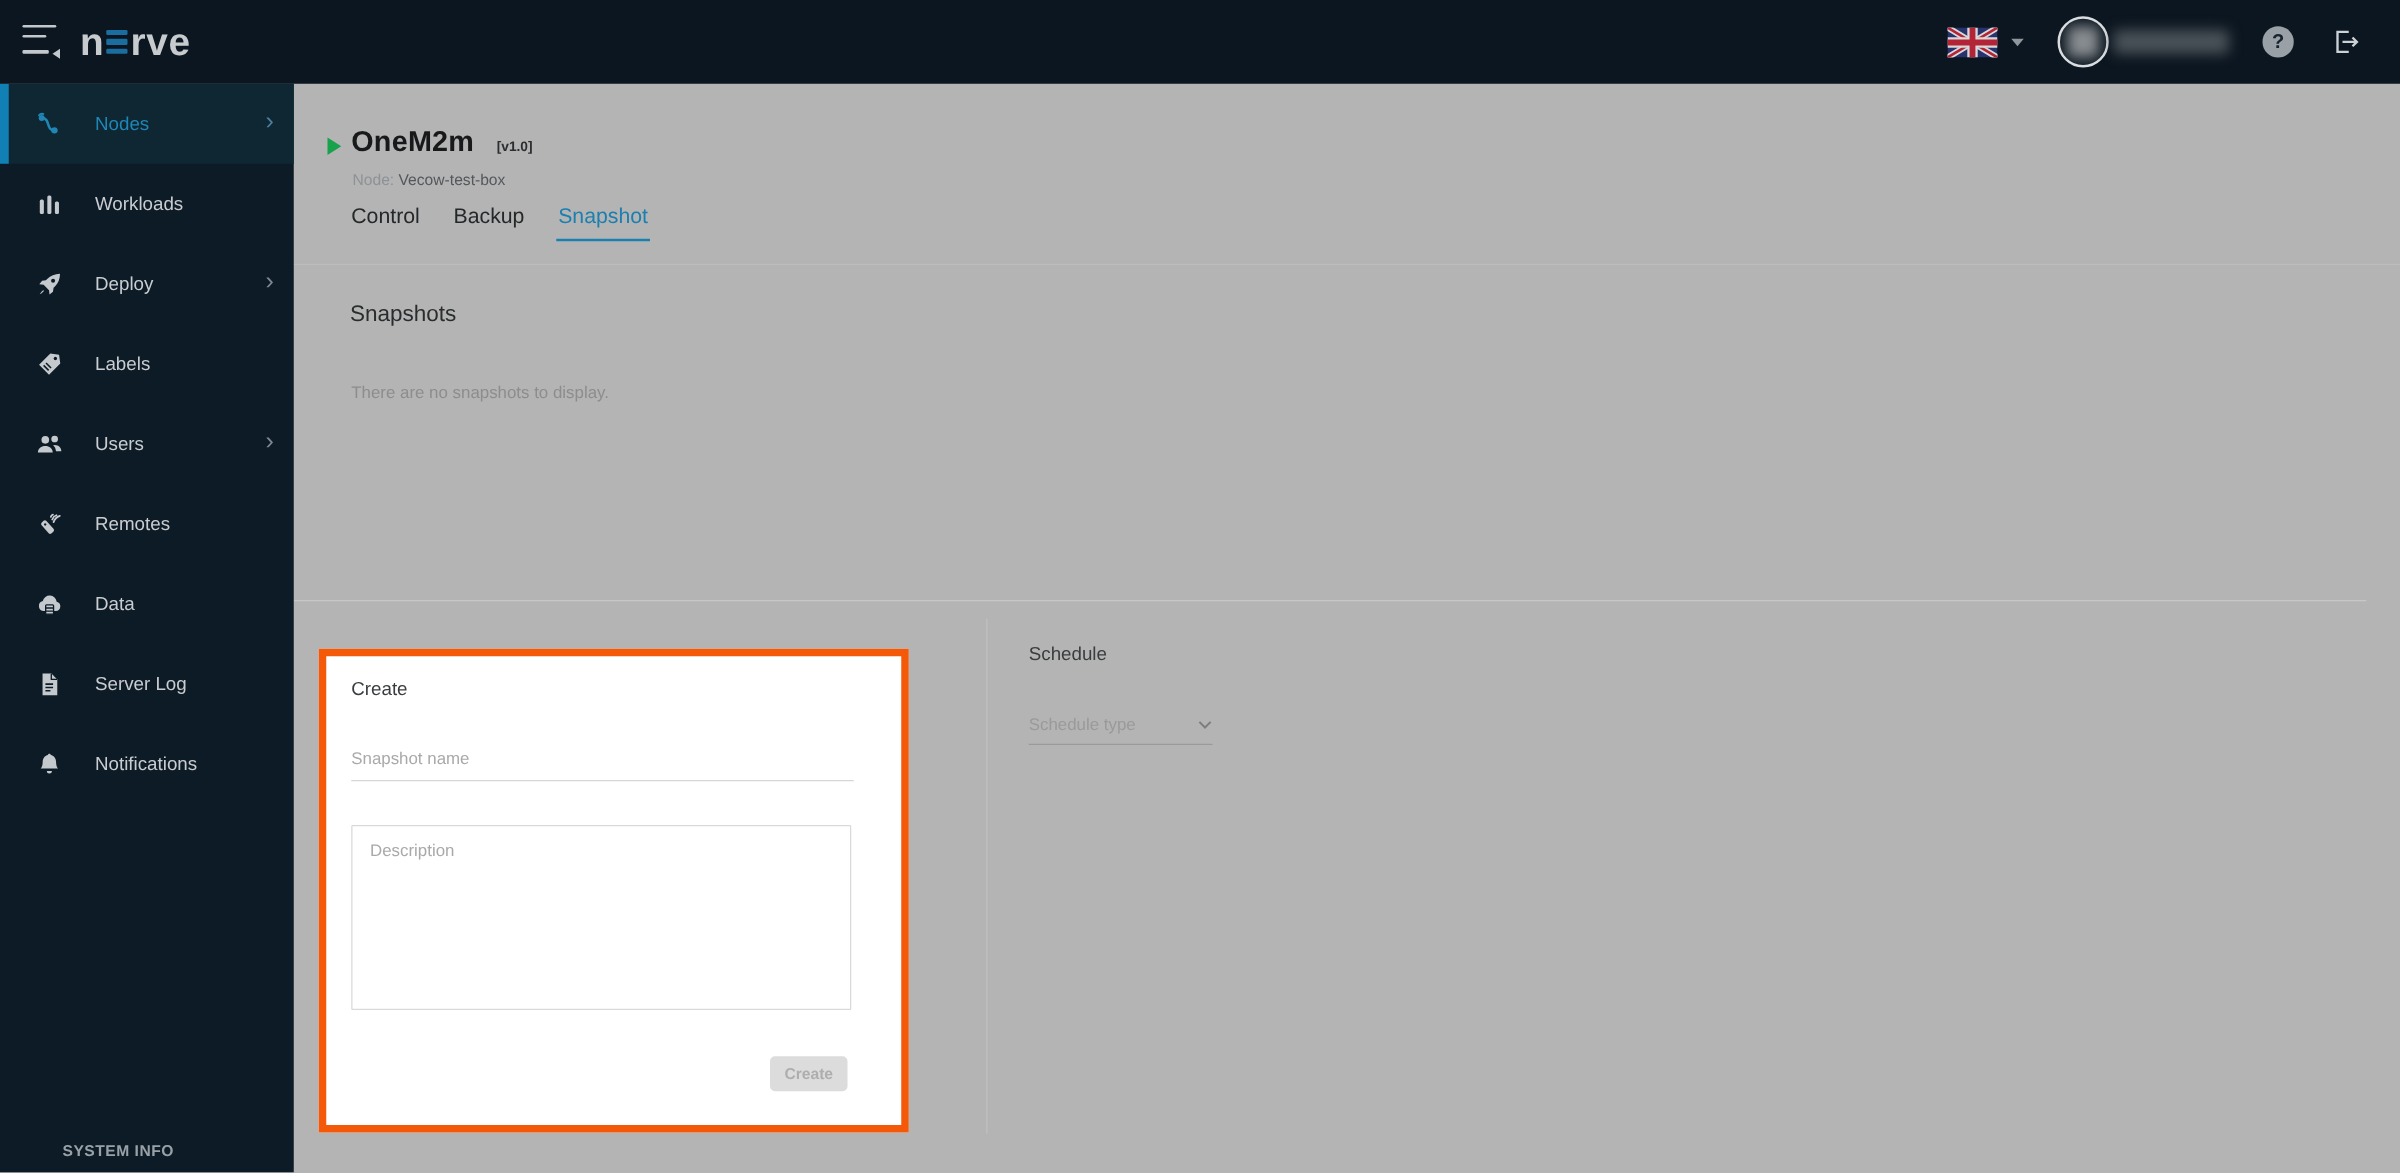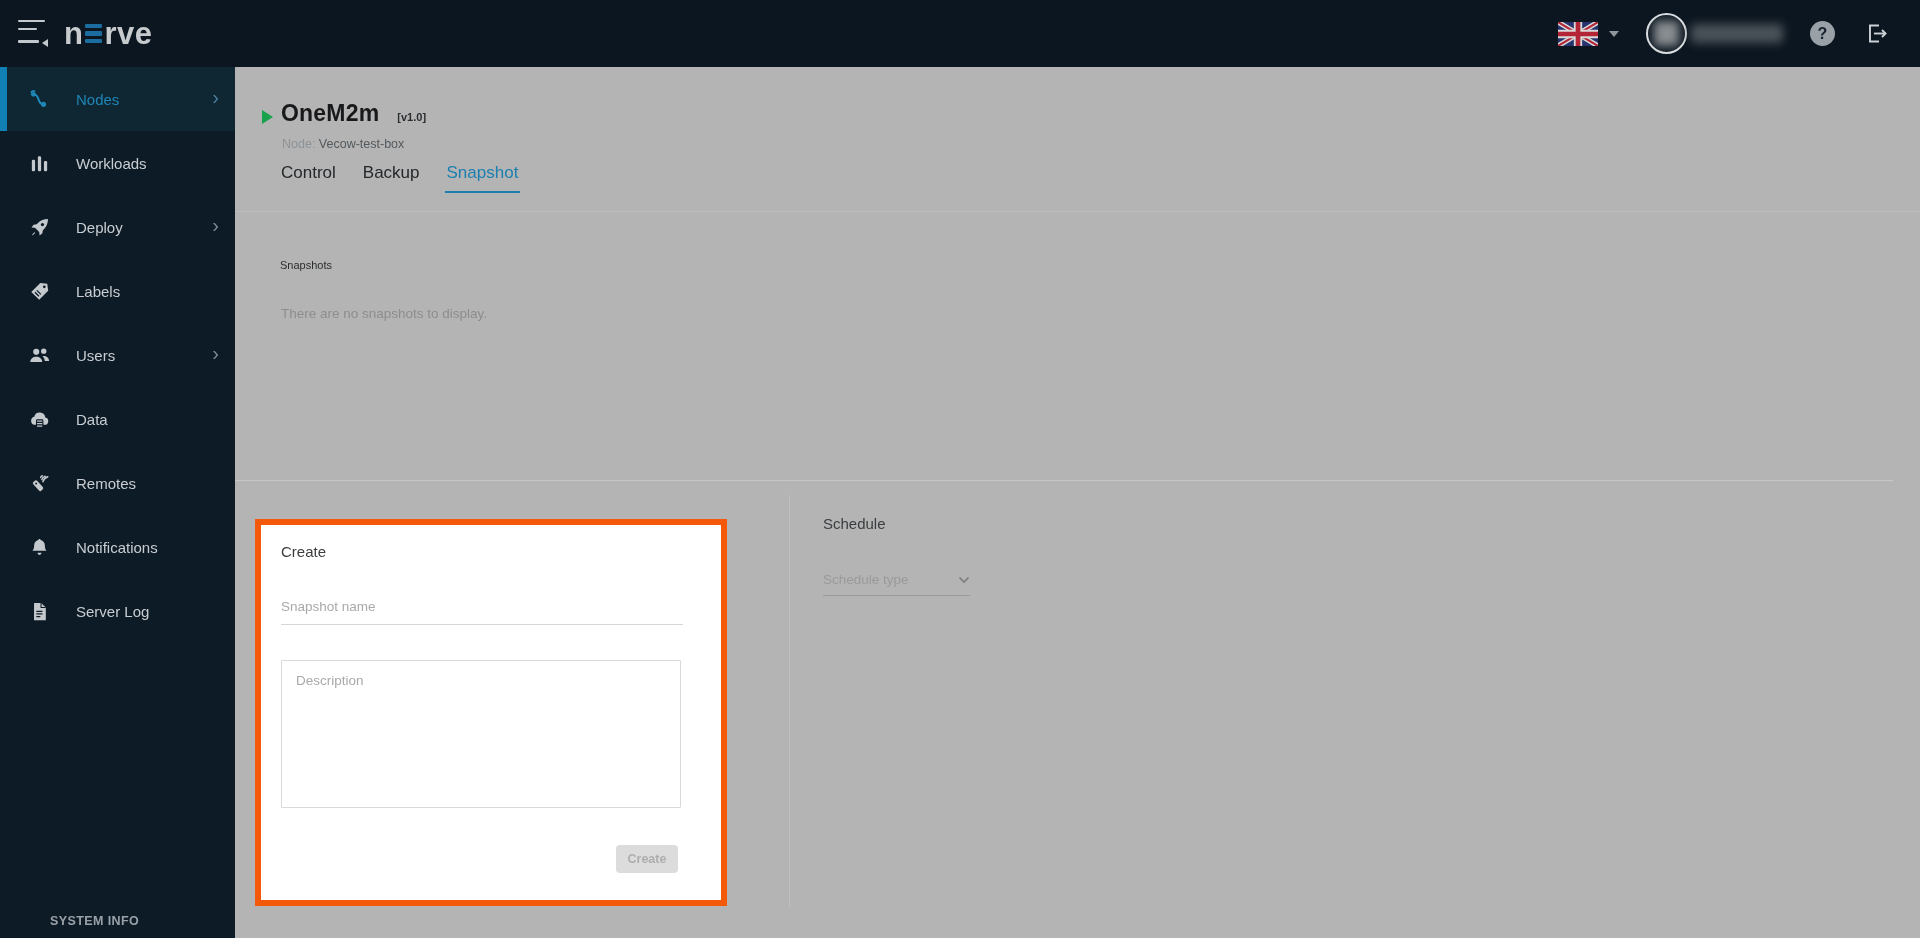--- a/index.html
+++ b/index.html
@@ -44,21 +44,21 @@
   .play-tri { position:absolute; left:57px; top:43px; width:0; height:0; border-top:7px solid transparent; border-bottom:7px solid transparent; border-left:11px solid #17a24b; }
   .title-row { position:absolute; left:76px; top:33px; display:flex; align-items:baseline; }
   .page-title { font-size:23px; font-weight:700; color:#17191b; letter-spacing:0.2px; }
   .page-version { font-size:11px; font-weight:700; color:#2b2e31; margin-left:18px; }
   .node-line { position:absolute; left:77px; top:70px; font-size:12.5px; color:#8d9296; }
   .node-value { color:#53585c; }
   .header-divider { position:absolute; left:0; right:0; top:144px; height:1px; background:#bdbdbd; }
   .tabs { position:absolute; left:74px; top:96px; display:flex; gap:23px; font-size:17px; }
   .tab { padding:0 2px 8px 2px; color:#24282b; font-weight:500; cursor:pointer; }
   .tab.active { color:#1b7fb0; border-bottom:2px solid #1b7fb0; }
-  .snapshots-heading { position:absolute; left:75px; top:192px; font-size:11px; font-weight:500; color:#2a2d2f; }
+  .snapshots-heading { position:absolute; left:75px; top:174px; font-size:18px; font-weight:500; color:#2a2d2f; }
   .empty-msg { position:absolute; left:76px; top:239px; font-size:13.5px; color:#8d8d8d; }
   .mid-divider { position:absolute; left:25px; right:27px; top:413px; height:1px; background:#c7c7c7; }
 
   
   .create-panel { position:absolute; left:50px; top:423px; width:472px; height:387px; background:#ffffff; border:6px solid #f4590a;margin-top:29px; }
   .panel-heading { position:absolute; left:20px; top:18px; font-size:15px; font-weight:500; color:#3a3d3f; }
   .name-input { position:absolute; left:20px; top:66px; width:402px; border:none; border-bottom:1px solid #d6d6d6; background:transparent; font-family:inherit; font-size:13.5px; color:#333; padding:8px 0 10px 0; outline:none; }
   .name-input::placeholder { color:#a9a9a9; }
   .desc-textarea { position:absolute; left:20px; top:135px; width:400px; height:148px; border:1px solid #d9d9d9; border-radius:1px; background:#fff; font-family:inherit; font-size:13.5px; color:#333; padding:12px 14px; resize:none; outline:none; }
   .desc-textarea::placeholder { color:#a9a9a9; }
@@ -163,53 +163,53 @@
       <path d="M2.4 18.8c0-3.4 2.8-5.5 6.2-5.5s6.2 2.1 6.2 5.5z"></path>
       <circle cx="16.4" cy="7.5" r="2.8"></circle>
       <path d="M16.6 12.5c3.1.1 5.4 2.1 5.4 5.2h-4.5c-.2-2.1-.9-3.9-2.4-5z"></path>
     </svg>
     <span>Users</span>
     <span class="nav-caret">›</span>
   </div>
 
   <div class="nav-item">
     <svg class="nicon" viewBox="0 0 24 24" fill="currentColor">
-      <path d="M6.8 17.6h10.6a3.9 3.9 0 0 0 .7-7.7A5.9 5.9 0 0 0 6.5 9.2a4.3 4.3 0 0 0 .3 8.4z"></path>
-      <rect x="8.9" y="12.4" width="6.6" height="7.8" rx="0.8" stroke="#0d1b26" stroke-width="1.1"></rect>
-      <path d="M8.9 15h6.6 M8.9 17.6h6.6" stroke="#0d1b26" stroke-width="1.1" fill="none"></path>
-    </svg>
-    <span>Data</span>
-  </div>
-
-  <div class="nav-item">
-    <svg class="nicon" viewBox="0 0 24 24" fill="currentColor">
       <g transform="rotate(-42 10 14)">
         <rect x="7.5" y="8.4" width="5.4" height="12.2" rx="1.7"></rect>
         <circle cx="10.2" cy="11.6" r="1" fill="#0d1b26"></circle>
       </g>
       <path d="M13.2 5.7a3 3 0 0 1 1.8-1.8 M14.4 7.9a5.6 5.6 0 0 1 3.5-3.5 M15.5 10.1a8.4 8.4 0 0 1 5.2-5.2" stroke="currentColor" stroke-width="1.5" fill="none" stroke-linecap="round"></path>
     </svg>
     <span>Remotes</span>
   </div>
 
   <div class="nav-item">
     <svg class="nicon" viewBox="0 0 24 24" fill="currentColor">
-      <path d="M12 3.1c.7 0 1.2.5 1.2 1.1 2.7.6 4.4 2.9 4.4 5.8 0 4 1.6 5.4 1.6 5.4H4.8s1.6-1.4 1.6-5.4c0-2.9 1.7-5.2 4.4-5.8 0-.6.5-1.1 1.2-1.1z"></path>
-      <path d="M9.9 17.6a2.1 2.1 0 0 0 4.2 0z"></path>
-    </svg>
-    <span>Notifications</span>
+      <path d="M6.8 17.6h10.6a3.9 3.9 0 0 0 .7-7.7A5.9 5.9 0 0 0 6.5 9.2a4.3 4.3 0 0 0 .3 8.4z"></path>
+      <rect x="8.9" y="12.4" width="6.6" height="7.8" rx="0.8" stroke="#0d1b26" stroke-width="1.1"></rect>
+      <path d="M8.9 15h6.6 M8.9 17.6h6.6" stroke="#0d1b26" stroke-width="1.1" fill="none"></path>
+    </svg>
+    <span>Data</span>
   </div>
 
   <div class="nav-item">
     <svg class="nicon" viewBox="0 0 24 24" fill="currentColor">
       <path d="M6.3 3h7.4l4.9 4.9V21H6.3z"></path>
       <path d="M13.6 3.2v4.7h4.8" fill="none" stroke="#0d1b26" stroke-width="1.1"></path>
       <path d="M8.7 11.8h6.4 M8.7 14.6h6.4 M8.7 17.4h4.2" stroke="#0d1b26" stroke-width="1.3" fill="none"></path>
     </svg>
     <span>Server Log</span>
+  </div>
+
+  <div class="nav-item">
+    <svg class="nicon" viewBox="0 0 24 24" fill="currentColor">
+      <path d="M12 3.1c.7 0 1.2.5 1.2 1.1 2.7.6 4.4 2.9 4.4 5.8 0 4 1.6 5.4 1.6 5.4H4.8s1.6-1.4 1.6-5.4c0-2.9 1.7-5.2 4.4-5.8 0-.6.5-1.1 1.2-1.1z"></path>
+      <path d="M9.9 17.6a2.1 2.1 0 0 0 4.2 0z"></path>
+    </svg>
+    <span>Notifications</span>
   </div>
 
   <div class="sysinfo">SYSTEM INFO</div>
 </nav>
 
 <main class="content">
 
   <div class="back-btn">‹</div>
   <i class="play-tri"></i>
 

